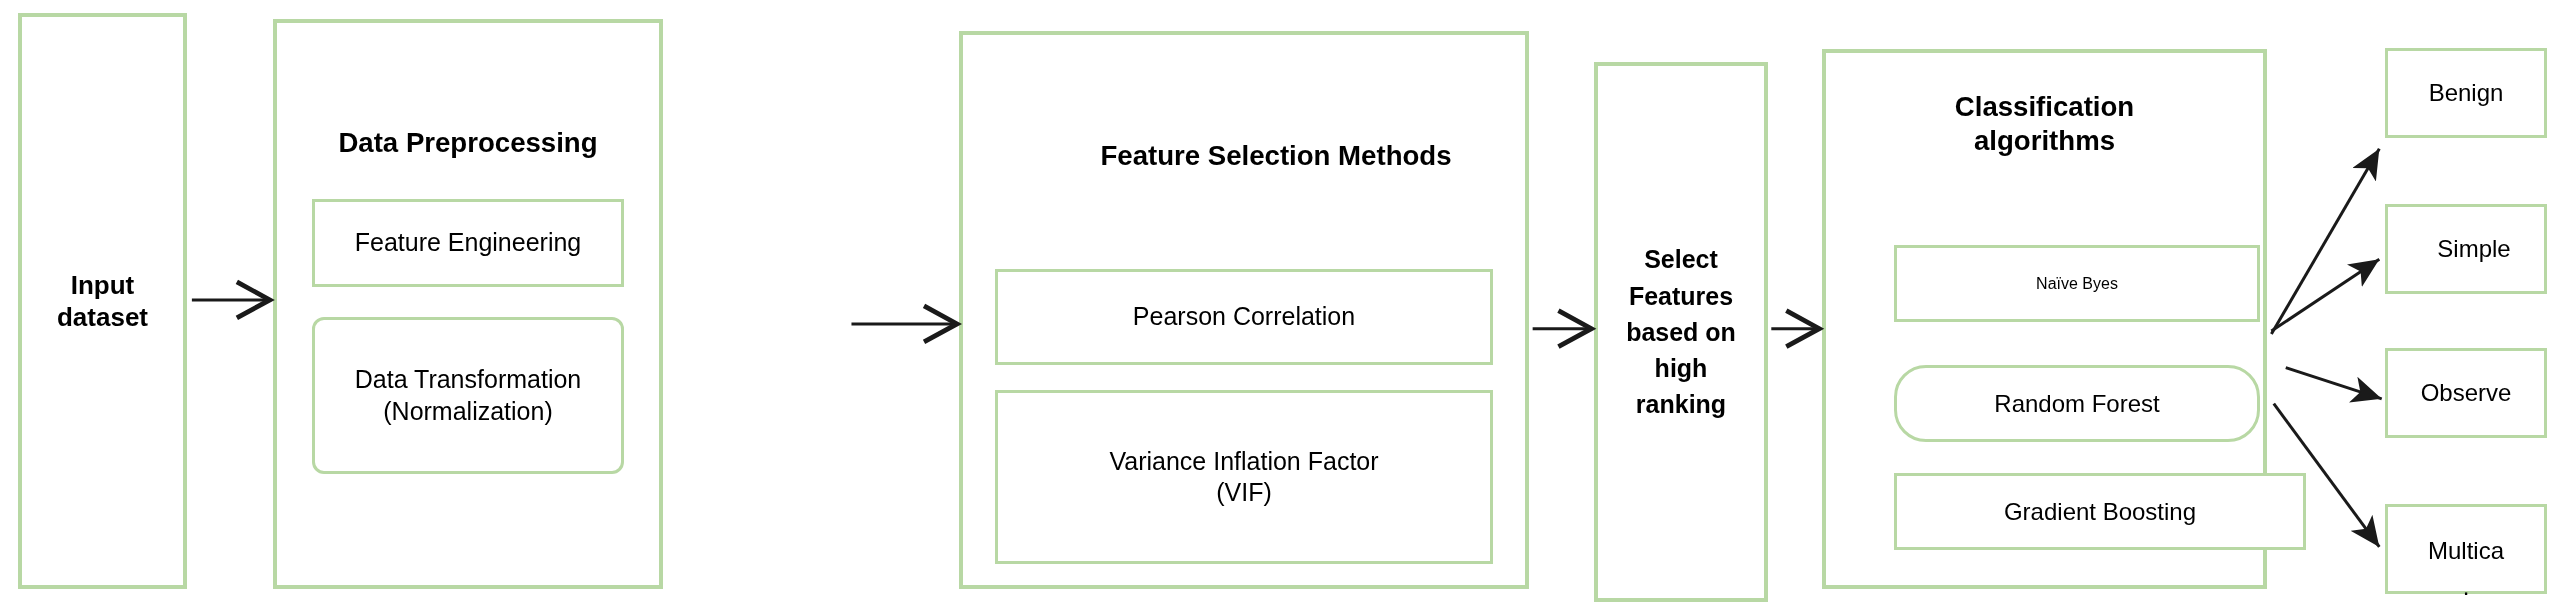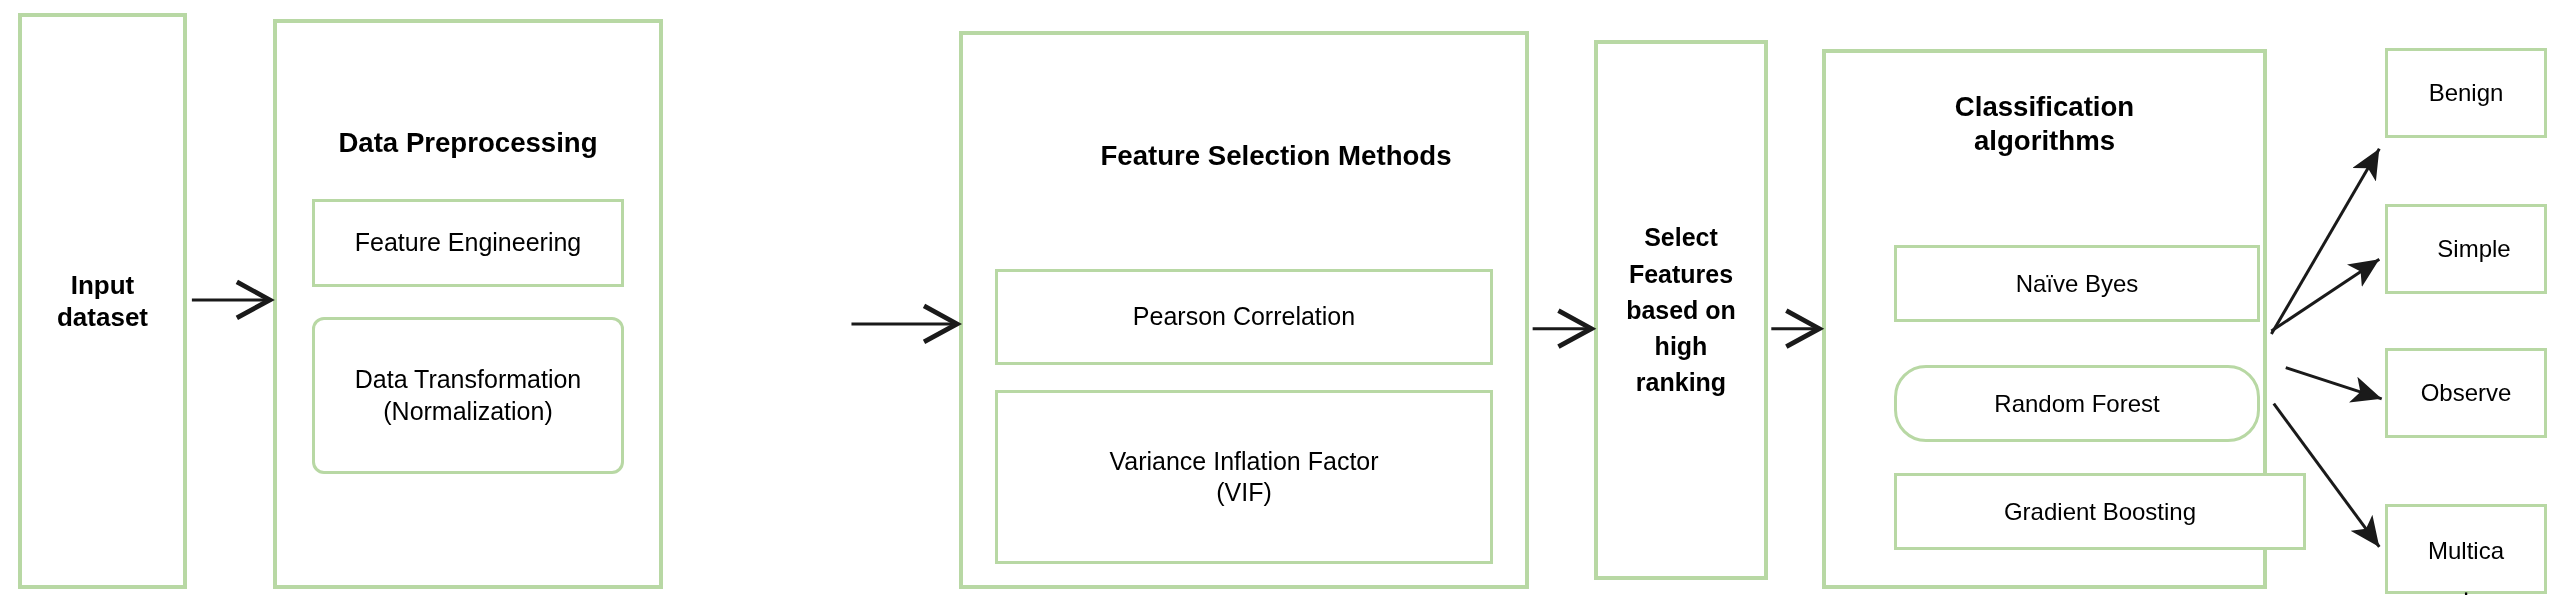--- a/index.html
+++ b/index.html
@@ -85,33 +85,33 @@
   <div class="box" style="left:959px; top:31px; width:570px; height:558px;"></div>
   <div class="stage-title" style="left:959px; top:139px; width:570px; font-size:27.6px;padding-left:32px;">Feature Selection Methods</div>
   <div class="sub-box" style="left:995px; top:269px; width:498px; height:96px;">
     <span class="label" style="font-size:25px;">Pearson Correlation</span>
   </div>
   <div class="sub-box" style="left:995px; top:390px; width:498px; height:174px;">
     <span class="label" style="font-size:25px;">Variance Inflation Factor
 (VIF)</span>
   </div>
 
-  <div class="box" style="left:1594px; top:40px; width:174px; height:540px;">
+  <div class="box" style="left:1594px; top:62px; width:174px; height:540px;">
     <span class="label label-bold" style="font-size:25px; line-height:1.45;">Select
 Features
 based on
 high
 ranking</span>
   </div>
 
   <div class="box" style="left:1822px; top:49px; width:445px; height:540px;"></div>
   <div class="stage-title" style="left:1822px; top:90px; width:445px; font-size:27.6px;">Classification
 algorithms</div>
   <div class="sub-box" style="left:1894px; top:245px; width:366px; height:77px;">
-    <span class="label" style="font-size:24px;">Naïve Byes</span>
+    <span class="label" style="font-size:16px;">Naïve Byes</span>
   </div>
   <div class="sub-box" style="left:1894px; top:365px; width:366px; height:77px;border-radius:32px;">
     <span class="label" style="font-size:24px;">Random Forest</span>
   </div>
   <div class="sub-box" style="left:1894px; top:473px; width:412px; height:77px;">
     <span class="label" style="font-size:24px;">Gradient Boosting</span>
   </div>
 
   <div class="sub-box" style="left:2385px; top:48px; width:162px; height:90px;">
     <span class="label" style="font-size:24px;">Benign</span>

